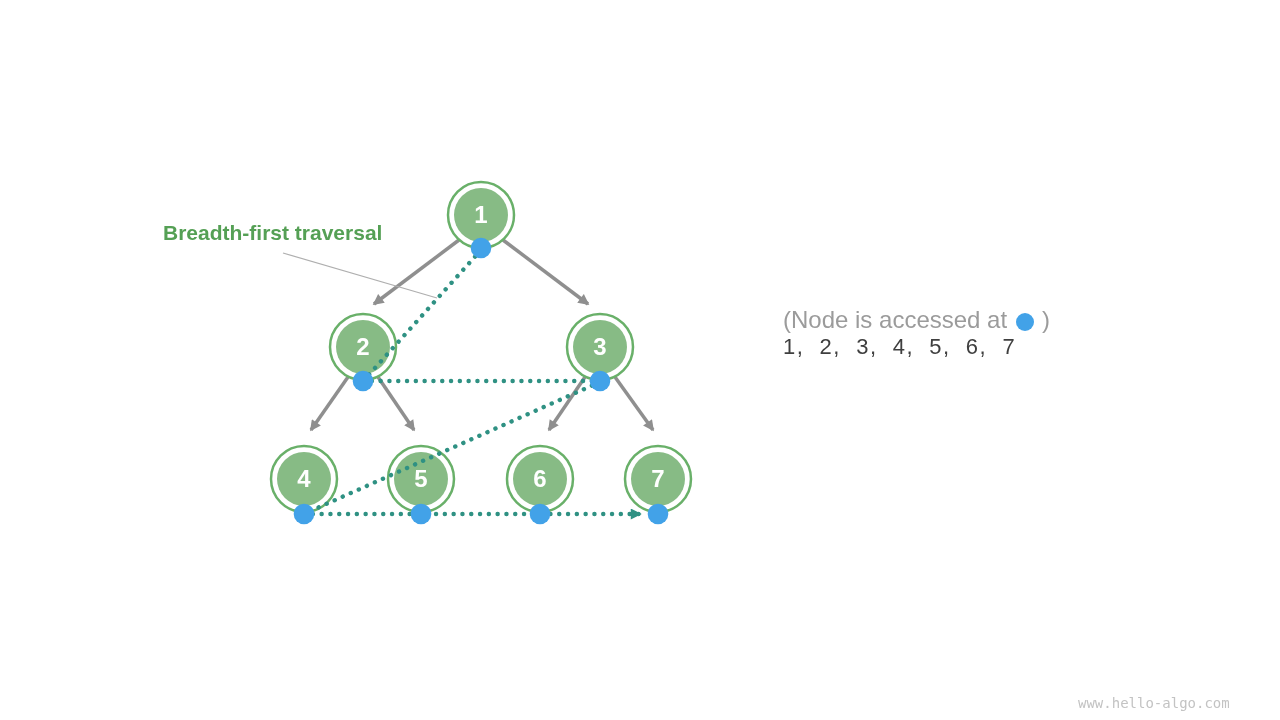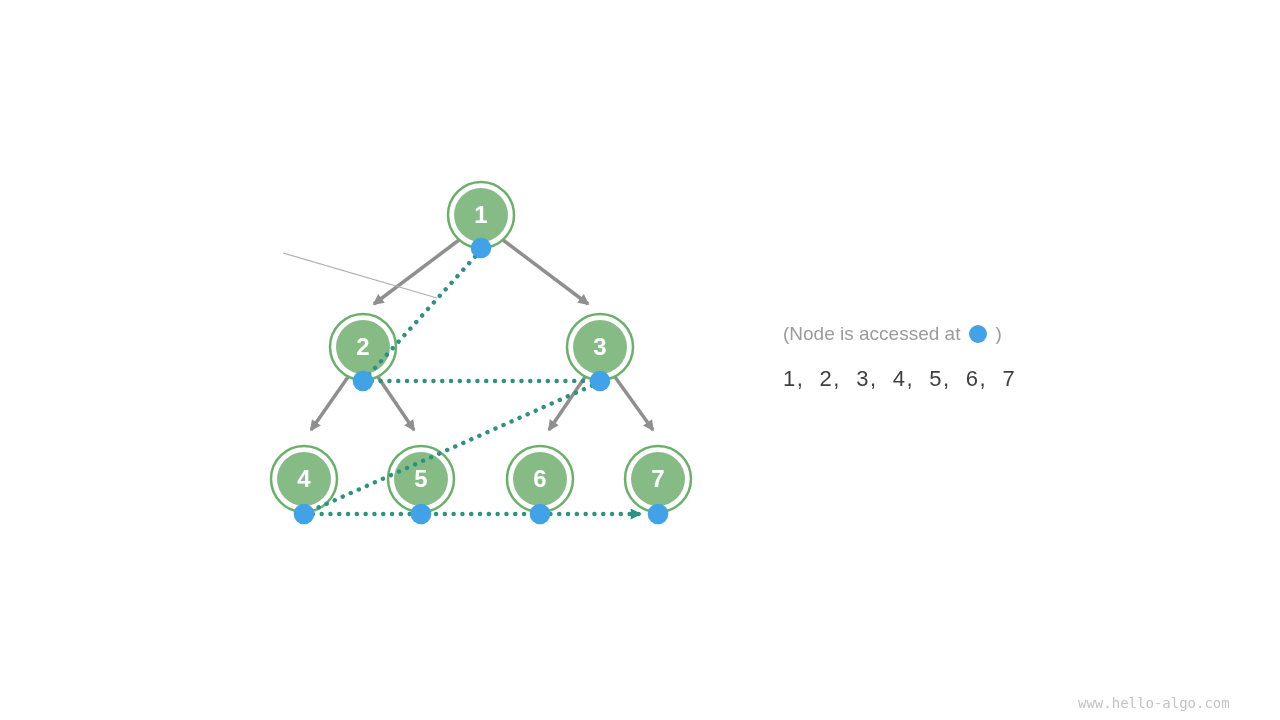--- a/index.html
+++ b/index.html
@@ -29,30 +29,30 @@
     position: absolute; left: 163px; top: 221px;
     font-size: 21px; font-weight: bold; color: var(--green-label, #55A055);
     white-space: nowrap;
   }
   .legend { position: absolute; left: 783px; top: 306px; }
   .legend-title {
     font-size: 21px; font-weight: bold; color: var(--blue-label, #1778C8);
     white-space: nowrap;
   }
   .legend-note {
-    margin-top: 17px; font-size: 19px; color: var(--note-gray, #9B9B9B);
+    font-size: 24px; color: var(--note-gray, #9B9B9B);
     white-space: nowrap;
   }
   .legend-note .inline-dot {
     display: inline-block; width: 18px; height: 18px; border-radius: 50%;
     background: var(--access-blue, #42A2E8); vertical-align: -3px;
     margin: 0 8px 0 9px;
   }
   .legend-seq {
-    margin-top: 21px; font-size: 22px; color: var(--sequence-dark, #3F3F3F);
+    font-size: 22px; color: var(--sequence-dark, #3F3F3F);
     white-space: pre; letter-spacing: 1.5px;
   }
   .watermark {
     position: absolute; left: 1078px; top: 676px;
     font-family: "DejaVu Sans Mono", monospace; font-size: 14px;
     color: var(--watermark-gray, #C3C3C3); white-space: nowrap; margin-top: 19px;
   }
 </style>
 </head>
 <body>
@@ -129,20 +129,21 @@
       <circle class="access-dot" cx="481" cy="248" r="10.3"></circle>
       <circle class="access-dot" cx="363" cy="381" r="10.3"></circle>
       <circle class="access-dot" cx="600" cy="381" r="10.3"></circle>
       <circle class="access-dot" cx="304" cy="514" r="10.3"></circle>
       <circle class="access-dot" cx="421" cy="514" r="10.3"></circle>
       <circle class="access-dot" cx="540" cy="514" r="10.3"></circle>
       <circle class="access-dot" cx="658" cy="514" r="10.3"></circle>
     </g>
   </svg>
 
+  <div class="label-green">Breadth-first traversal</div>
 
   <div class="legend">
     <div class="legend-note">
       <span>(Node is accessed at</span><span class="inline-dot"></span><span>)</span>
     </div>
     <div class="legend-seq">1,  2,  3,  4,  5,  6,  7</div>
   </div>
 
   <div class="watermark">www.hello-algo.com</div>
 </div>

